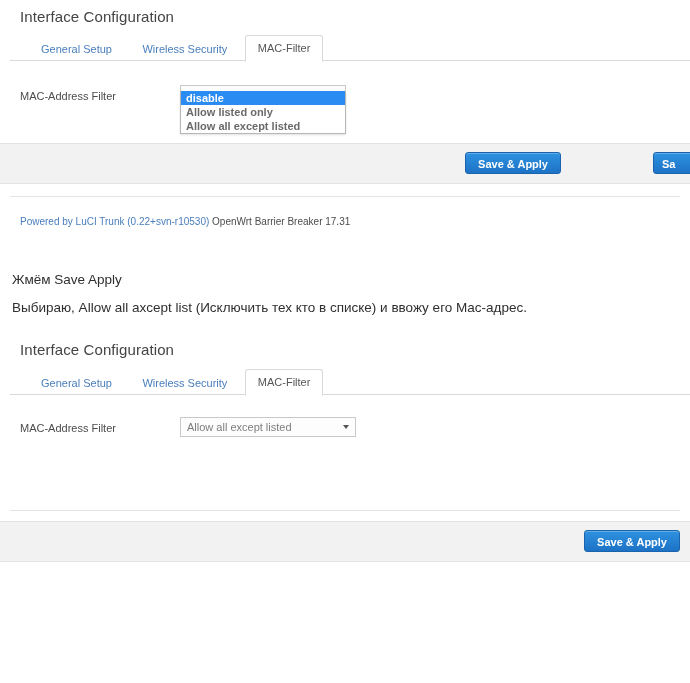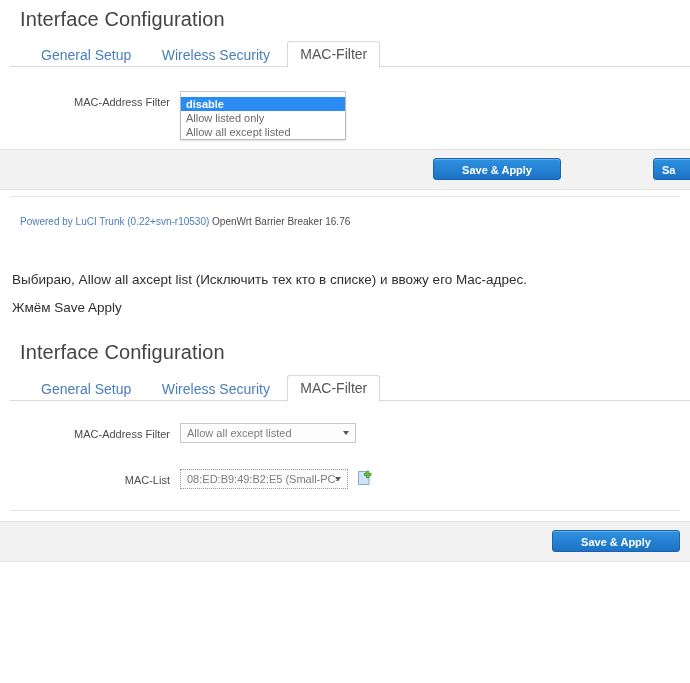--- a/index.html
+++ b/index.html
@@ -18,21 +18,21 @@
 
   
   .panel {
     position: absolute;
     left: 0;
     width: 690px;
     background: #ffffff;
     box-sizing: border-box;
   }
   .panel-title {
-    font-size: 20px;
+    font-size: 15px;
     color: #444444;
     font-weight: normal;
     padding-left: 20px;
     letter-spacing: .1px;
   }
 
   
   .tabs {
     position: relative;
     height: 26px;
@@ -44,21 +44,21 @@
     position: absolute;
     left: 10px;
     right: 0px;
     bottom: 0;
     height: 1px;
     background: #d9d9d9;
   }
   .tab {
     position: relative;
     display: inline-block;
-    font-size: 14px;
+    font-size: 11px;
     color: #4a7ebb;
     padding: 6px 13px 6px 13px;
     box-sizing: border-box;
     vertical-align: bottom;
     line-height: 14px;
     z-index: 2;
   }
   .tab.active {
     color: #555555;
     background: #ffffff;
@@ -74,21 +74,21 @@
     padding-top: 14px;
     background: #ffffff;
     position: relative;
   }
   .row {
     position: relative;
     height: 28px;
   }
   .row-label {
     position: absolute;
-    text-align: right;
+    text-align: left;
     font-size: 11px;
     color: #4c4c4c;
     top: 5px;
   }
   .row-field {
     position: absolute;
     left: 180px;
     top: 0;
   }
 
@@ -135,20 +135,21 @@
     box-sizing: border-box;
     z-index: 20;
     box-shadow: 0 1px 2px rgba(0,0,0,.12);
   }
   .dropdown-opt {
     font-size: 11px;
     line-height: 12.5px;
     padding: 0.5px 5px 1px 5px;
     color: #6a6a6a;
     white-space: nowrap;
+    font-weight: bold;
   }
   .dropdown-opt.selected {
     background: #2a8bf2;
     color: #ffffff;
     font-weight: bold;
   }
 
   
   .add-icon {
     display: inline-block;
@@ -170,21 +171,21 @@
   }
   .btn {
     position: absolute;
     top: 8px;
     height: 22px;
     line-height: 22px;
     font-size: 11px;
     font-weight: bold;
     color: #ffffff;
     text-align: right;
-    padding: 0 28px;
+    padding: 0 12px;
     border-radius: 3px;
     background: linear-gradient(to bottom, #2e92e0 0%, #1d72c6 100%);
     border: 1px solid #1a64ae;
     box-sizing: border-box;
     white-space: nowrap;
     box-shadow: inset 0 1px 0 rgba(255,255,255,.25);
   }
 
   .panel-divider {
     position: absolute;
@@ -245,27 +246,27 @@
   </div>
 
   <div class="actions">
     <div class="btn" style="right:129px;">Save &amp; Apply</div>
     <div class="btn" style="right:-33px; width:70px; padding:0 8px; text-align:left;">Sa</div>
   </div>
 
   <div class="panel-divider" style="top:196px;"></div>
 
   <div class="credit" style="top:216px;">
-    <span>Powered by LuCI Trunk (0.22+svn-r10530)</span><span class="plain"> OpenWrt Barrier Breaker 16.76</span>
+    <span>Powered by LuCI Trunk (0.22+svn-r10530)</span><span class="plain"> OpenWrt Barrier Breaker 17.31</span>
   </div>
 </div>
 
 <div class="prose" style="top:266px;">
+  <div>Жмём Save Apply</div>
   <div>Выбираю, Allow all axcept list (Исключить тех кто в списке) и ввожу его Mac-адрес.</div>
-  <div>Жмём Save Apply</div>
 </div>
 
 <div class="panel" style="top:333px; height:248px;">
 
   <div class="panel-title" style="padding-top:8px;">Interface Configuration</div>
 
   <div class="tabs" style="margin-top:11px;">
     <span class="tab">General Setup</span>
     <span class="tab">Wireless Security</span>
     <span class="tab active">MAC-Filter</span>
@@ -275,36 +276,20 @@
     <div class="row" style="margin-top:8px;">
       <span class="row-label" style="left:20px; width:150px;">MAC-Address Filter</span>
       <span class="row-field">
         <span class="select" style="width:176px;">
           <span>Allow all except listed</span>
           <span class="arrow"></span>
         </span>
       </span>
     </div>
 
-    <div class="row" style="margin-top:18px;">
-      <span class="row-label" style="left:20px; width:150px;">MAC-List</span>
-      <span class="row-field">
-        <span class="select dotted" style="width:168px;">
-          <span>08:ED:B9:49:B2:E5 (Small-PC-</span>
-          <span class="arrow"></span>
-        </span>
-        <span class="add-icon">
-          <svg width="16" height="16" viewBox="0 0 16 16" aria-hidden="true">
-            <path d="M2.5 1.5 h7.2 l3.3 3.3 v9.7 h-10.5 z" fill="#cfe4f5" stroke="#8aa9c4" stroke-width="1"></path>
-            <path d="M9.7 1.5 v3.3 h3.3" fill="#eaf3fb" stroke="#8aa9c4" stroke-width="1"></path>
-            <path d="M10.6 1.2 h2.2 v2.2 h2.2 v2.2 h-2.2 v2.2 h-2.2 v-2.2 h-2.2 v-2.2 h2.2 z" fill="#6fc04a" stroke="#3f8a28" stroke-width=".8"></path>
-          </svg>
-        </span>
-      </span>
-    </div>
   </div>
 
   <div class="panel-divider" style="top:177px;"></div>
 
   <div class="actions" style="position:absolute; top:188px; left:0; right:0;">
     <div class="btn" style="right:10px;">Save &amp; Apply</div>
   </div>
 </div>
 
 <div class="prose" style="top:600px;">

